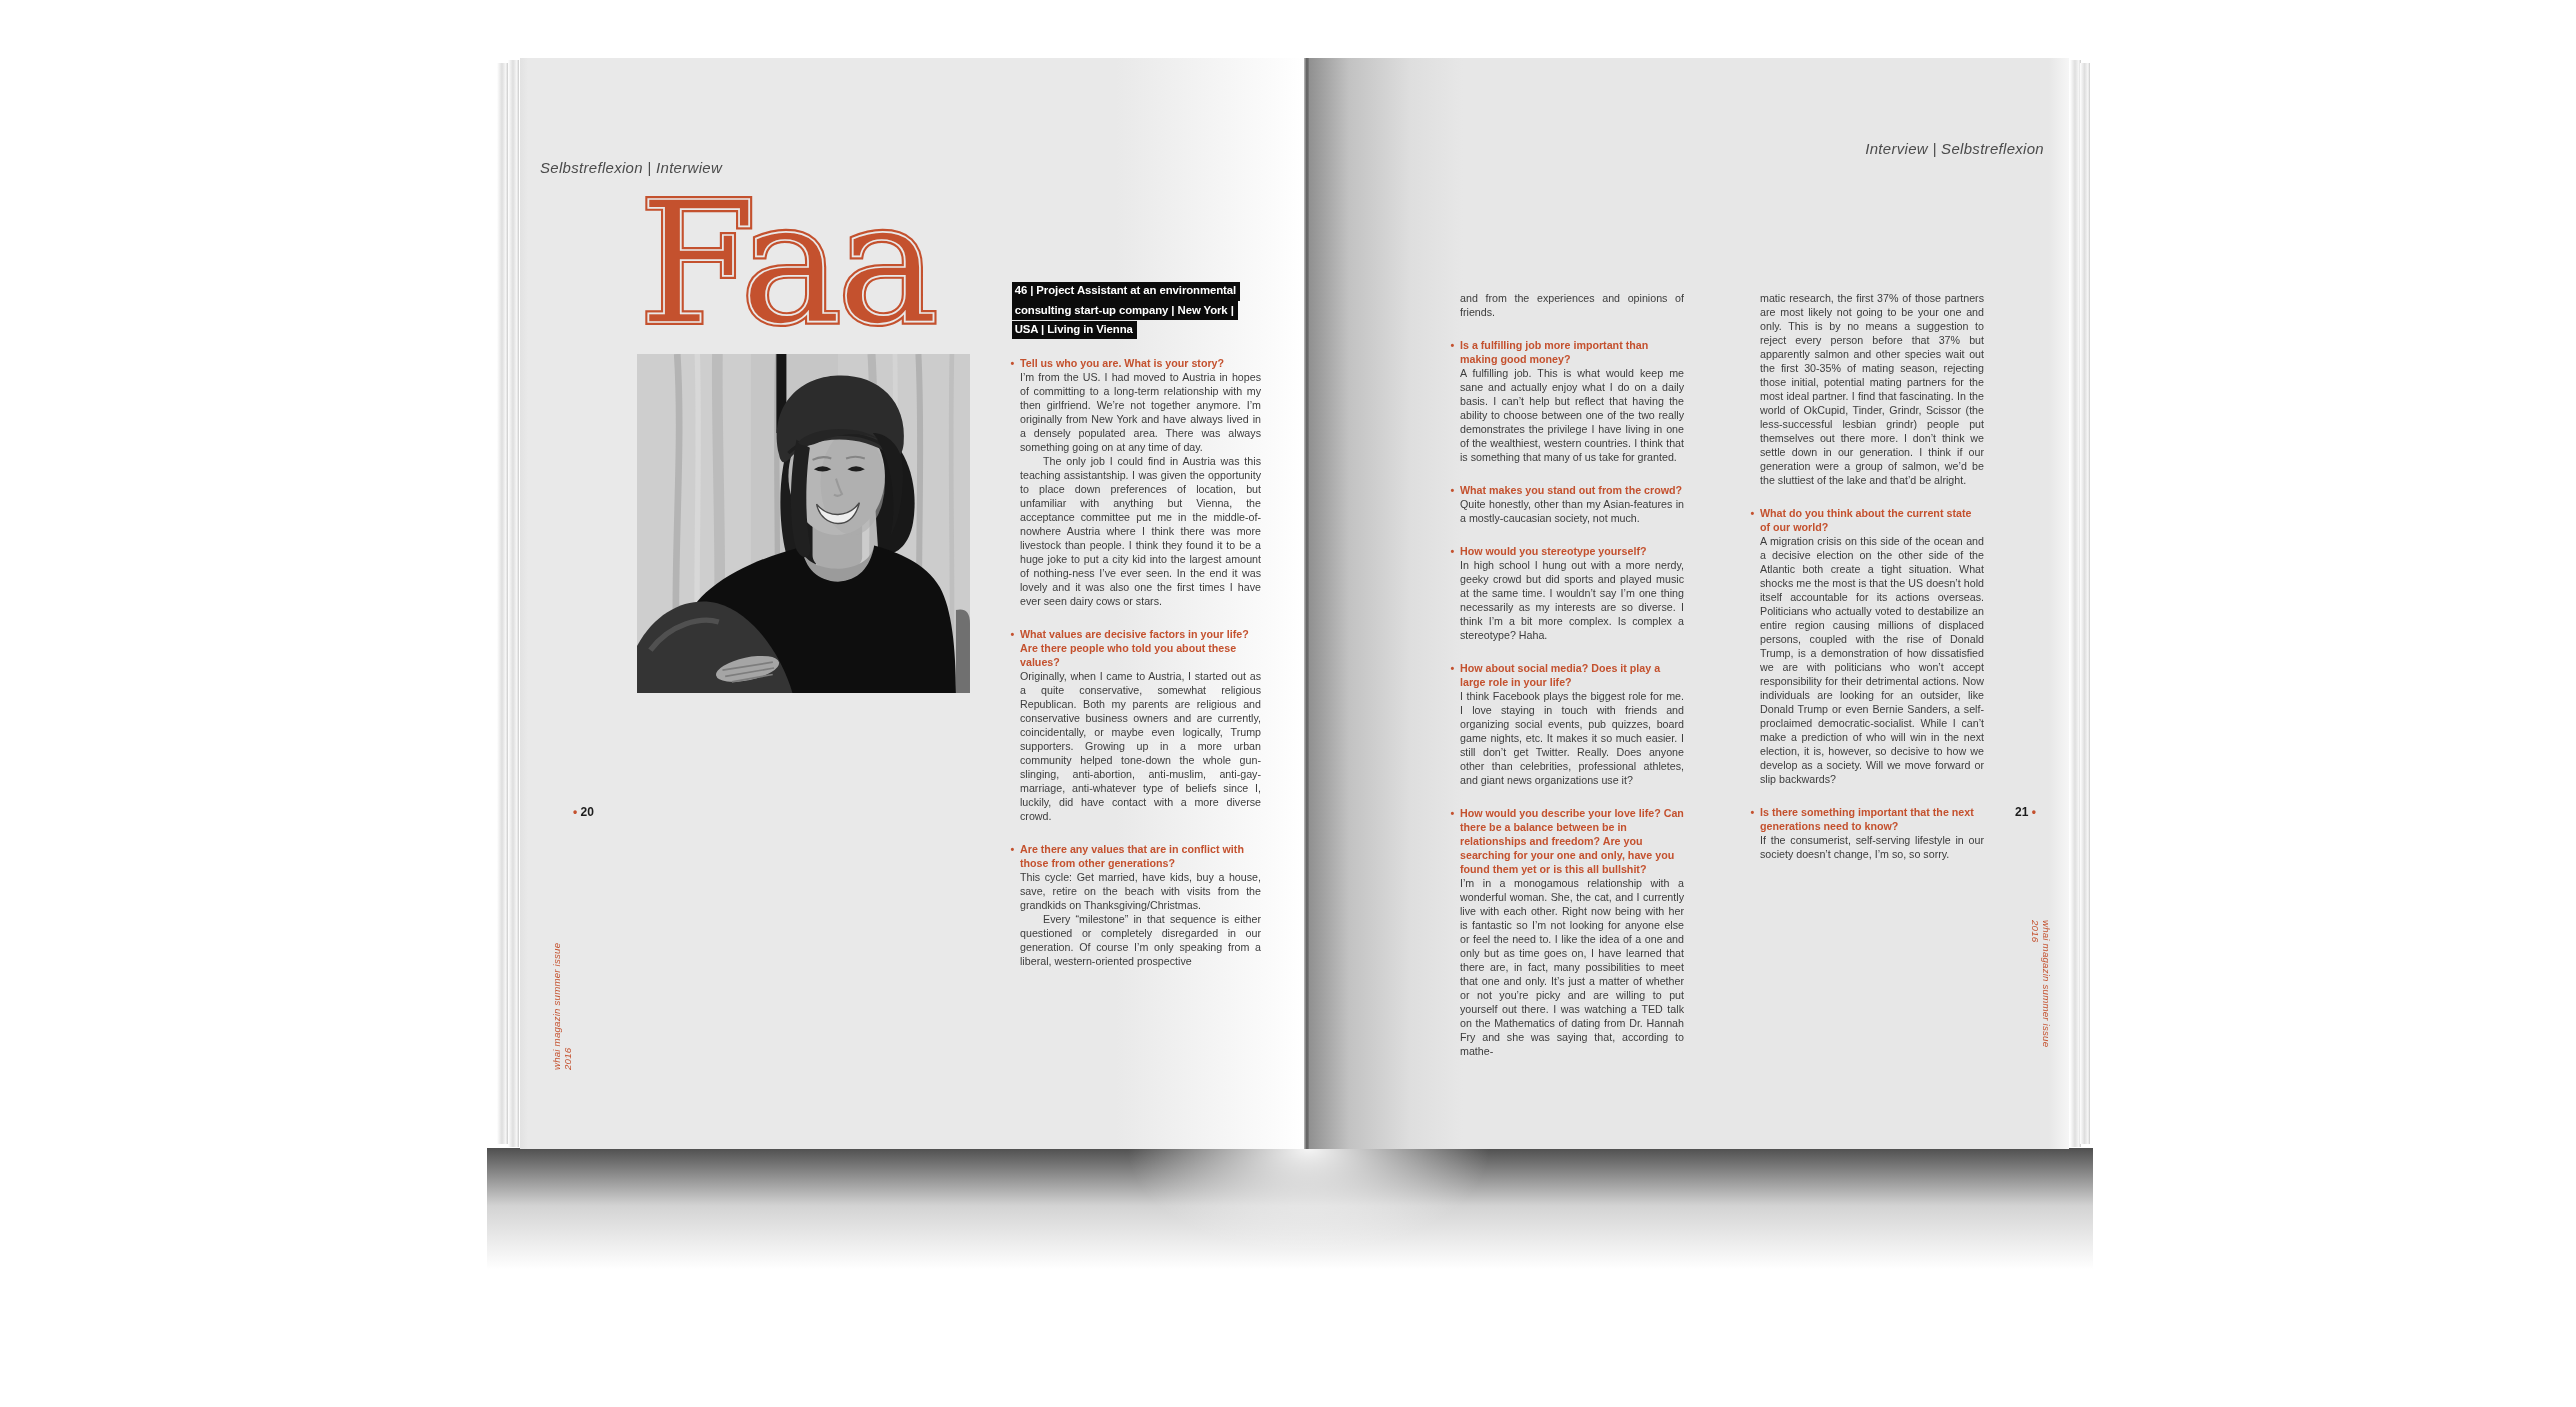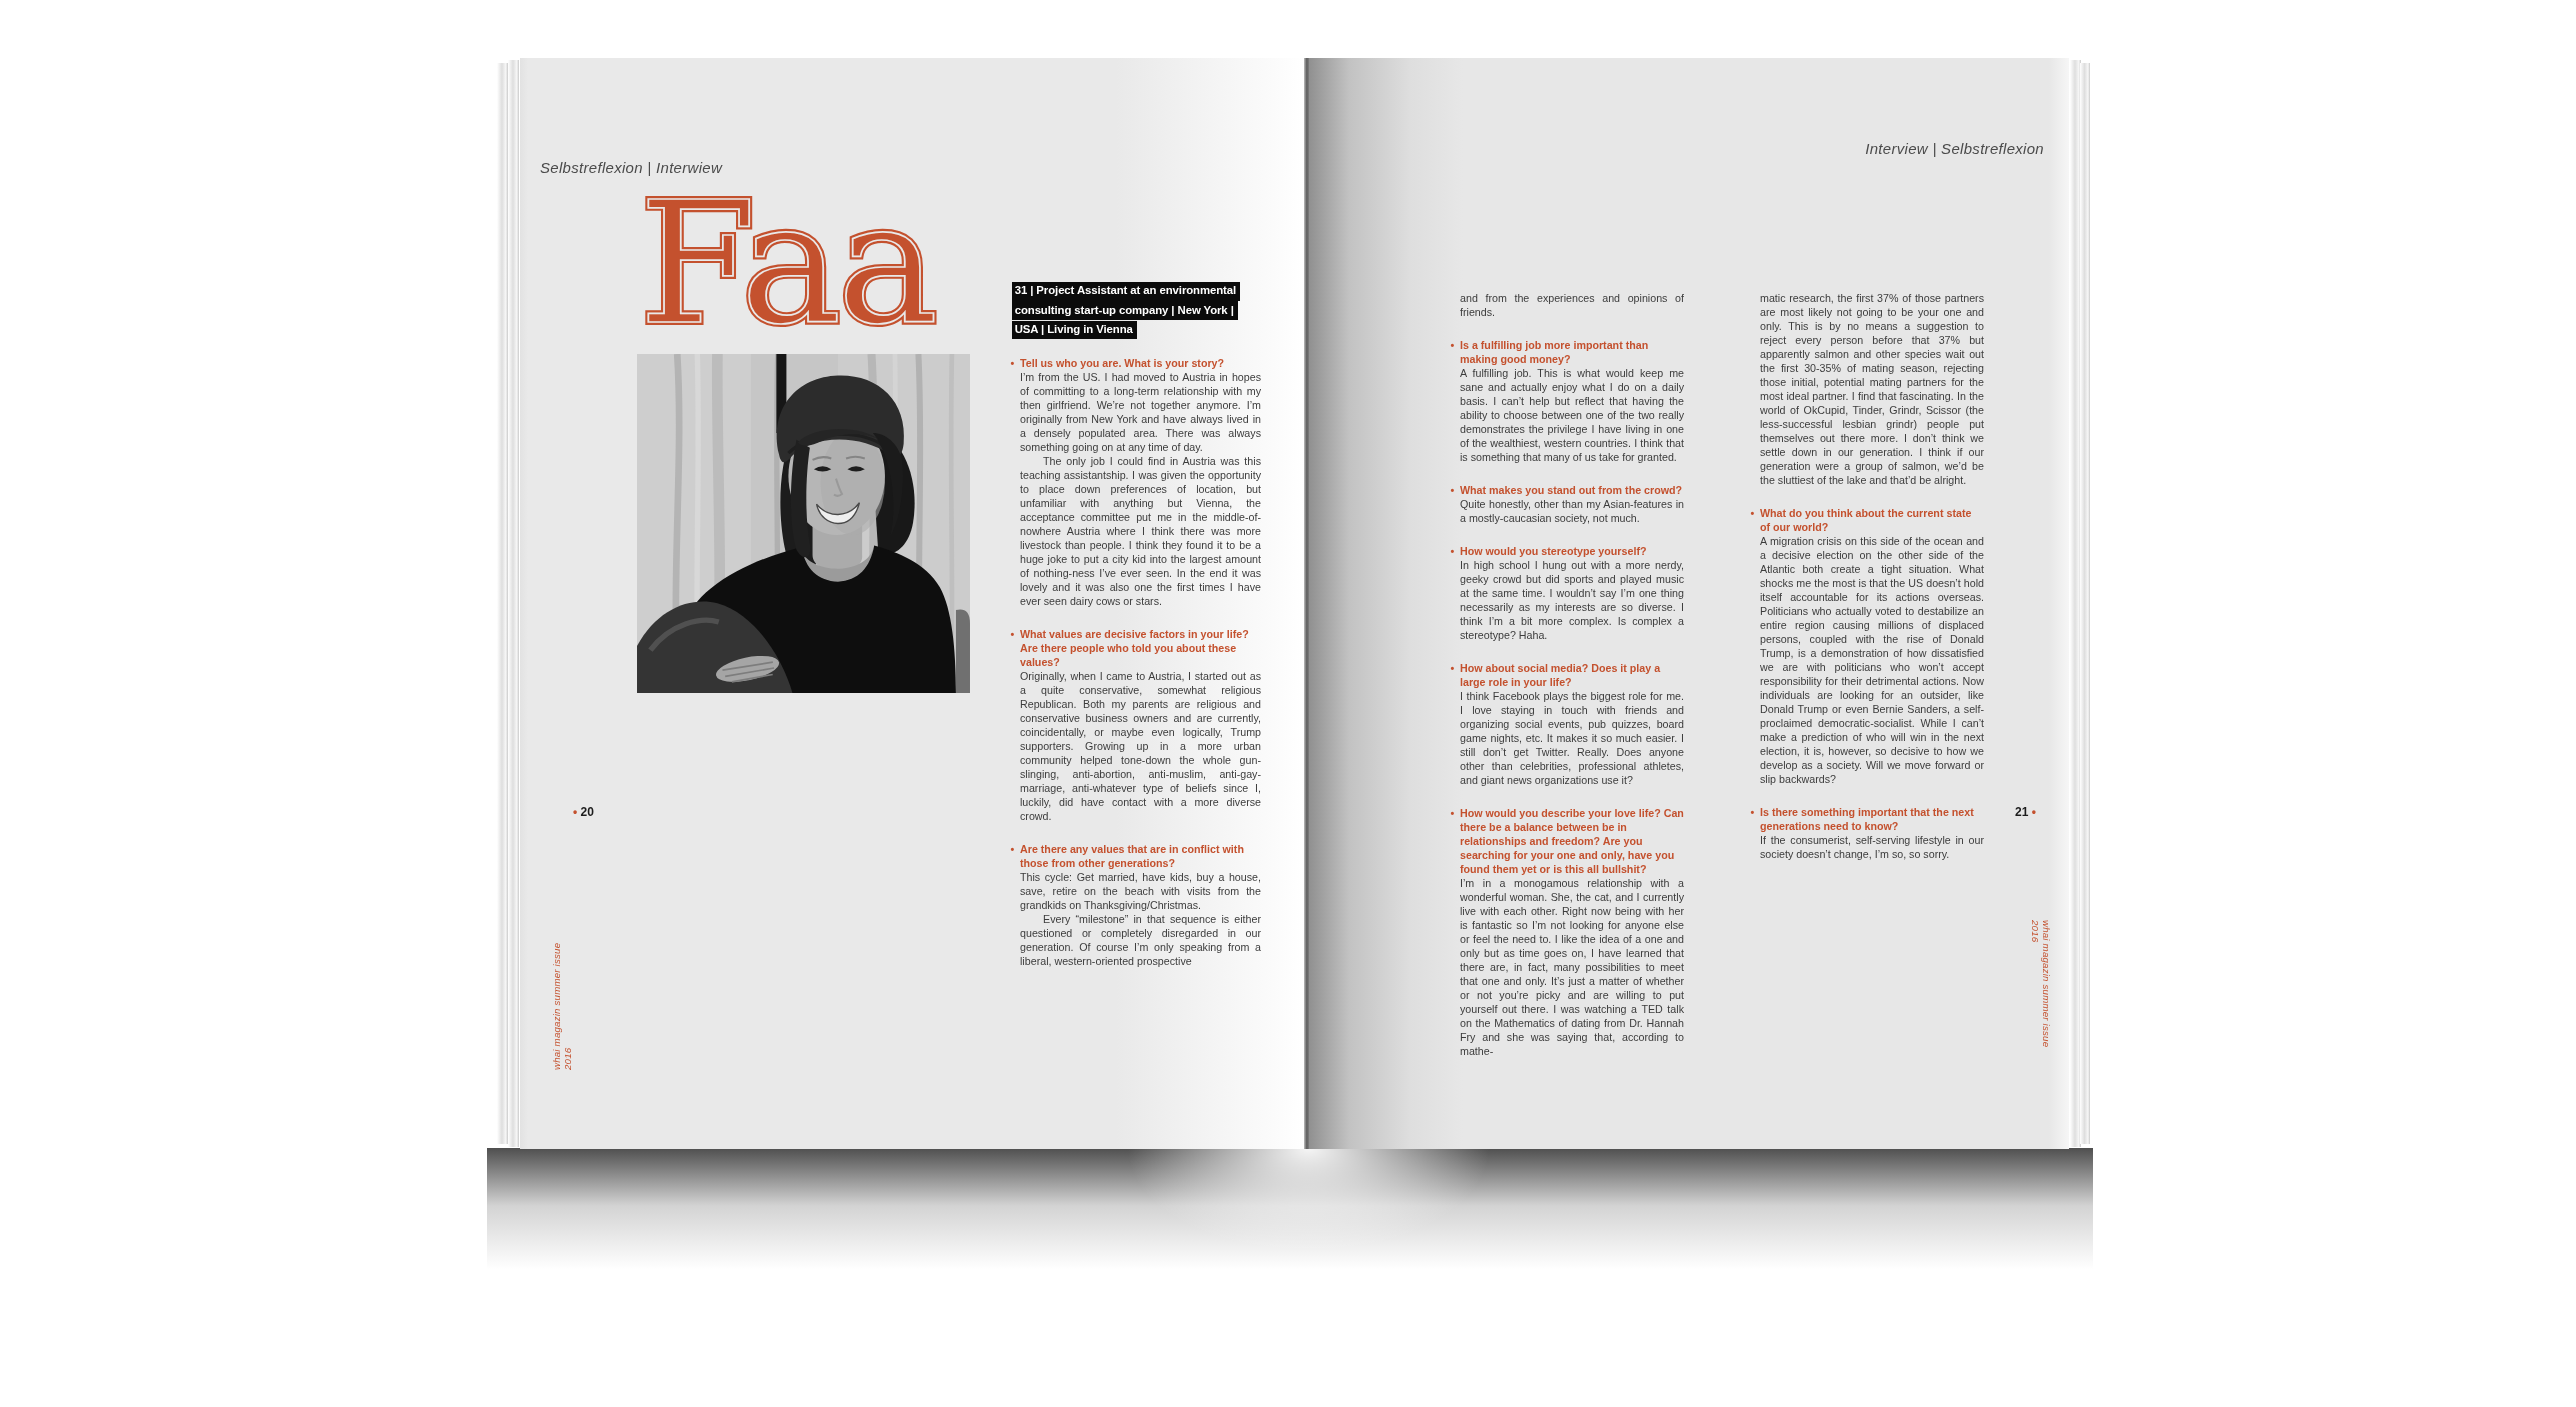--- a/index.html
+++ b/index.html
@@ -100,21 +100,21 @@
   <div class="hdr" id="hdrLeft">Selbstreflexion | Interwiew</div>
 
   <div class="hdr" id="hdrRight">Interview | Selbstreflexion</div>
 
   <svg class="title-svg" width="322" height="158" viewBox="0 0 480 235">
     <text x="18" y="212" class="faa-base">Faa</text>
     <text x="18" y="212" class="faa-inline">Faa</text>
   </svg>
 
   <div id="introBox">
-    <div class="boxline">31 | Project Assistant at an environmental</div>
+    <div class="boxline">46 | Project Assistant at an environmental</div>
     <div class="boxline">consulting start-up company | New York |</div>
     <div class="boxline">USA | Living in Vienna</div>
   </div>
 
   <svg class="photo" viewBox="0 0 497 506" role="img">
 
     <rect width="497" height="506" fill="#c6c6c6"></rect>
     <rect x="0" width="170" height="506" fill="#cecece"></rect>
     <rect x="300" width="197" height="506" fill="#cccccc"></rect>
     <g fill="none" opacity="0.85">

